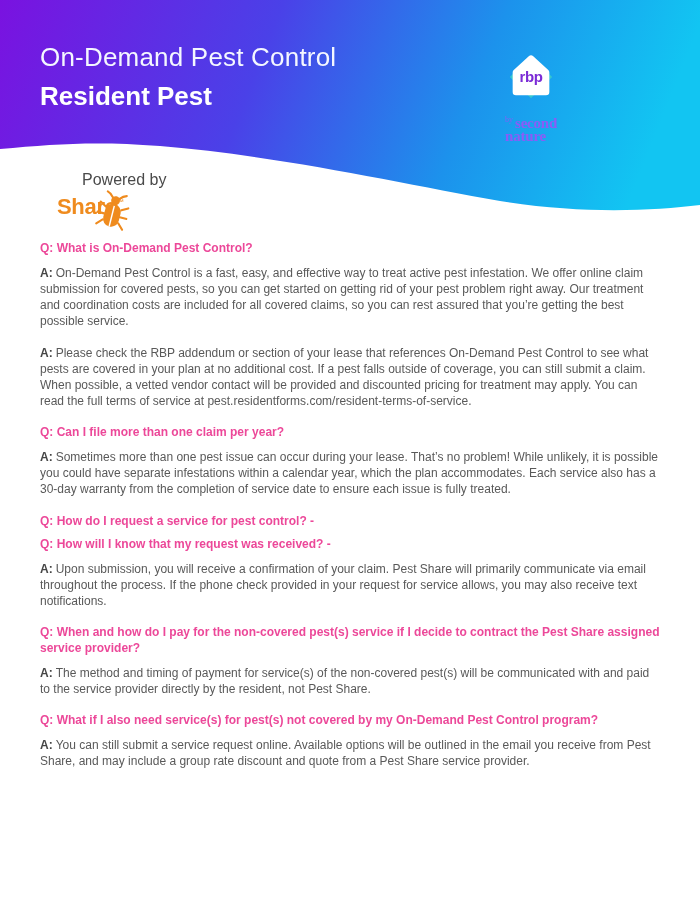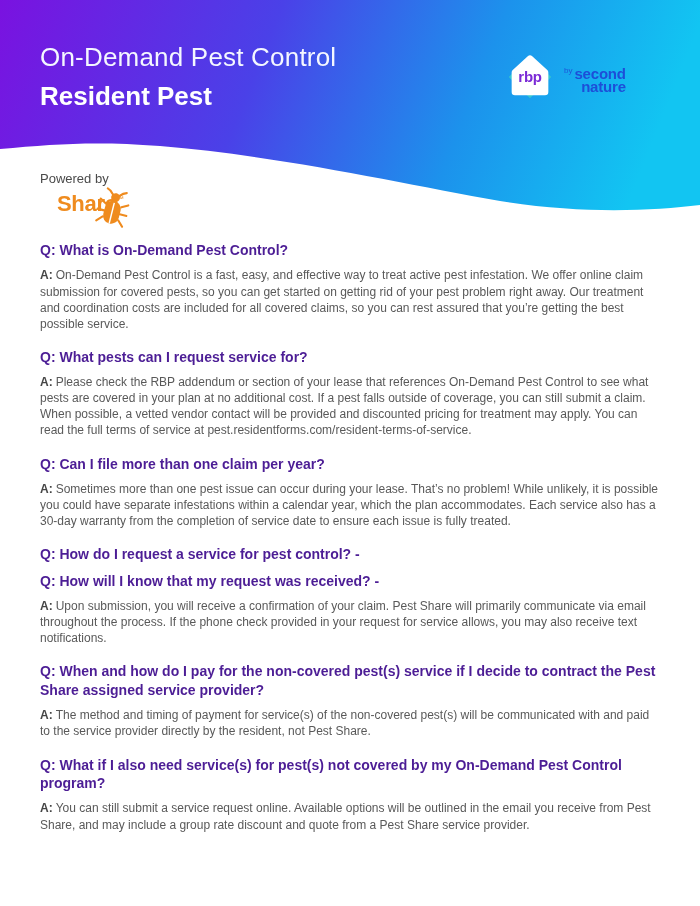--- a/index.html
+++ b/index.html
@@ -38,46 +38,48 @@
     margin-top: 8px;
     color: #ffffff;
   }
 
   .brand-group {
     position: absolute;
     left: 505px; top: 52px;
     display: flex;
     align-items: center;
     gap: 9px;
+    flex-direction: column;
   }
   .rbp-badge { position: relative; width: 50px; height: 50px; }
   .rbp-badge svg { display: block; }
   .rbp-label {
     position: absolute;
     left: 0; right: 0; top: 16px;
     text-align: center;
     font-size: 15px;
     font-weight: 700;
     color: #7B2BD6;
     letter-spacing: -0.3px;
   }
-  .sn-text { color: #1d4ed8; text-align: right; line-height: 13px; padding-top: 2px; }
+  .sn-text { color: #8b5cf6; text-align: left; line-height: 13px; padding-top: 2px; font-family: Liberation Serif, serif; }
   .sn-by { font-size: 8px; font-weight: 400; vertical-align: 6px; margin-right: 2px; opacity: 0.9; }
   .sn-word { font-size: 15px; font-weight: 700; letter-spacing: -0.2px; }
 
   
   .powered {
     position: absolute;
     left: 40px; top: 171px;
     width: 130px;
   }
   .powered-by-label {
-    font-size: 13px;
+    font-size: 16px;
     color: #4A4A4A;
     margin-bottom: 2px;
+    margin-left: 42px;
   }
   .ps-words { position: relative; }
   .ps-line1 {
     font-size: 22px;
     font-weight: 700;
     color: #EF8B1E;
     letter-spacing: -0.3px;
     line-height: 21px;
   }
   .ps-line2 {
@@ -91,23 +93,23 @@
   .ps-tm { font-size: 7px; vertical-align: 10px; font-weight: 400; }
   .bug { position: absolute; left: 57px; top: 0px; transform: rotate(14deg); }
 
   
   .faqs {
     position: absolute;
     left: 40px; top: 241px;
     width: 622px;
   }
   .faq-q {
-    font-size: 14px;
-    font-weight: 700;
-    color: #4c1d95;
+    font-size: 12px;
+    font-weight: 700;
+    color: #ec4899;
     line-height: 1.32;
     margin-bottom: 8px;
   }
   .faq-a {
     font-size: 12px;
     color: #595959;
     line-height: 1.34;
     margin-bottom: 16px;
   }
   .a-prefix { font-weight: 700; color: #454545; margin-right: 3px; }
@@ -175,21 +177,20 @@
   </div>
 
   <main class="faqs">
 
     <section>
       <h3 class="faq-q">Q: What is On-Demand Pest Control?</h3>
       <p class="faq-a"><span class="a-prefix">A:</span><span>On-Demand Pest Control is a fast, easy, and effective way to treat active pest infestation. We offer online claim submission for covered pests, so you can get started on getting rid of your pest problem right away. Our treatment and coordination costs are included for all covered claims, so you can rest assured that you’re getting the best possible service.</span></p>
     </section>
 
     <section>
-      <h3 class="faq-q">Q: What pests can I request service for?</h3>
       <p class="faq-a"><span class="a-prefix">A:</span><span>Please check the RBP addendum or section of your lease that references On-Demand Pest Control to see what pests are covered in your plan at no additional cost. If a pest falls outside of coverage, you can still submit a claim. When possible, a vetted vendor contact will be provided and discounted pricing for treatment may apply. You can read the full terms of service at pest.residentforms.com/resident-terms-of-service.</span></p>
     </section>
 
     <section>
       <h3 class="faq-q">Q: Can I file more than one claim per year?</h3>
       <p class="faq-a"><span class="a-prefix">A:</span><span>Sometimes more than one pest issue can occur during your lease. That’s no problem! While unlikely, it is possible you could have separate infestations within a calendar year, which the plan accommodates. Each service also has a 30-day warranty from the completion of service date to ensure each issue is fully treated.</span></p>
     </section>
 
     <section>
       <h3 class="faq-q">Q: How do I request a service for pest control? -</h3>

